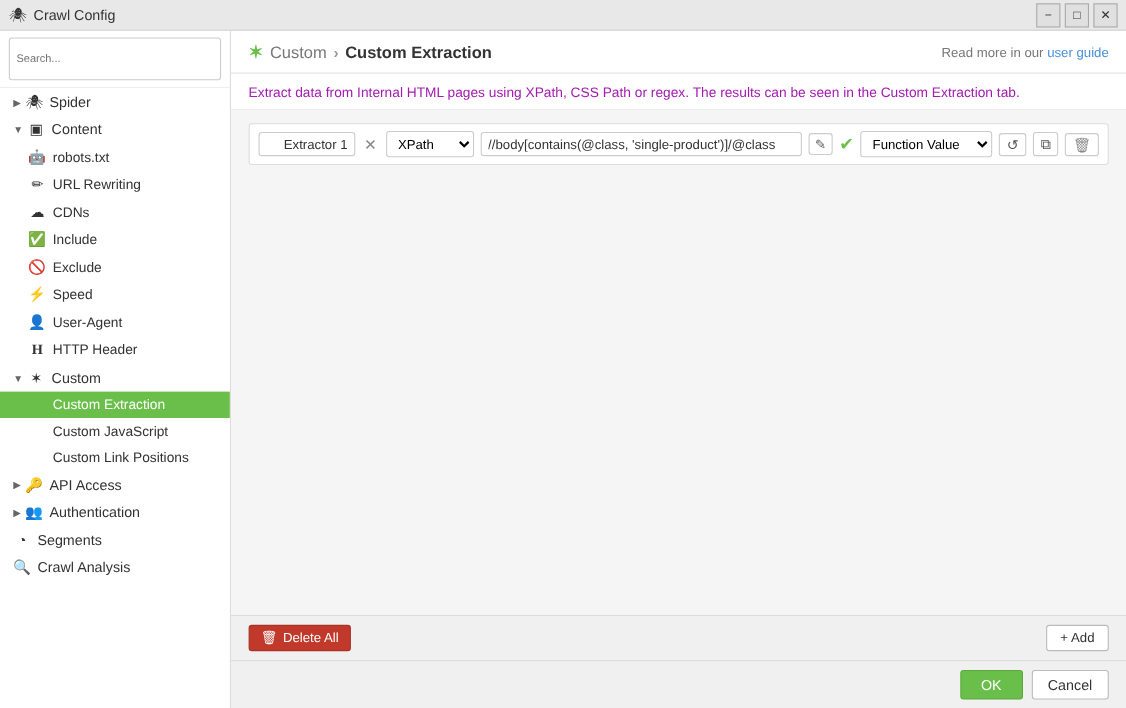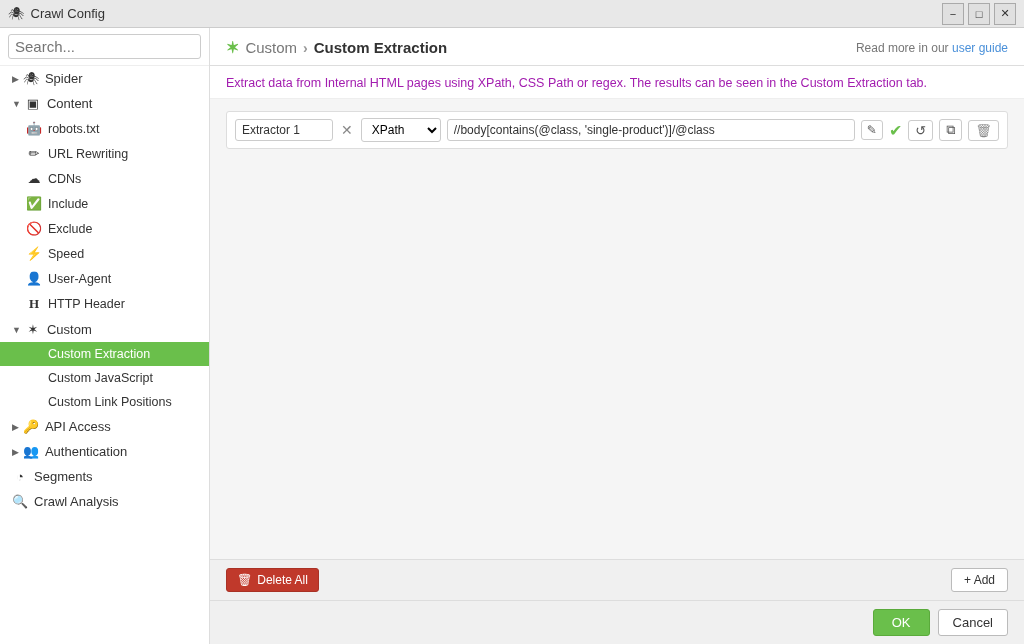--- a/index.html
+++ b/index.html
@@ -38,22 +38,22 @@
       flex-shrink: 0;
     }
     .search-box {
       padding: 6px 8px;
       border-bottom: 1px solid #eee;
     }
     .search-box input {
       width: 100%;
       border: 1px solid #ccc;
       border-radius: 3px;
-      padding: 3px 6px;
-      font-size: 15px;
+      padding: 13px 6px;
+      font-size: 10px;
       outline: none;
       color: #999;
     }
     .sidebar-item {
       display: flex;
       align-items: center;
       padding: 5px 8px 5px 12px;
       cursor: pointer;
       user-select: none;
       font-size: 13px;
@@ -130,22 +130,23 @@
       border: 1px solid #ddd;
       border-radius: 3px;
       padding: 6px 8px;
       margin-bottom: 8px;
     }
     .extractor-name-input {
       border: 1px solid #ccc;
       border-radius: 3px;
       padding: 3px 6px;
       font-size: 12px;
-      width: 98px;
-      color: #333;
+      width: 88px;
+      color: #333;
+      text-align: right;
     }
     .extractor-close-btn {
       background: none;
       border: none;
       cursor: pointer;
       font-size: 14px;
       color: #888;
       padding: 0 2px;
     }
     .extractor-type-select {
@@ -383,20 +384,25 @@
         <input type="text" class="extractor-name-input" value="Extractor 1" style="">
         <button class="extractor-close-btn">✕</button>
         <select class="extractor-type-select">
           <option>XPath</option>
           <option>CSS</option>
           <option>Regex</option>
         </select>
         <input type="text" class="extractor-value-input" value="//body[contains(@class, 'single-product')]/@class" style="">
         <button class="extractor-edit-btn" title="Edit">✎</button>
         <span class="extractor-valid-icon">✔</span>
+        <select class="extractor-result-select">
+          <option>Function Value</option>
+          <option>Text</option>
+          <option>Attribute</option>
+        </select>
         <button class="extractor-action-btn" title="Refresh">↺</button>
         <button class="extractor-action-btn" title="Copy">⧉</button>
         <button class="extractor-delete-btn" title="Delete">🗑</button>
       </div>
     </div>
 
     <div class="main-footer">
       <button class="delete-all-btn">
         <span>🗑</span>
         <span>Delete All</span>

